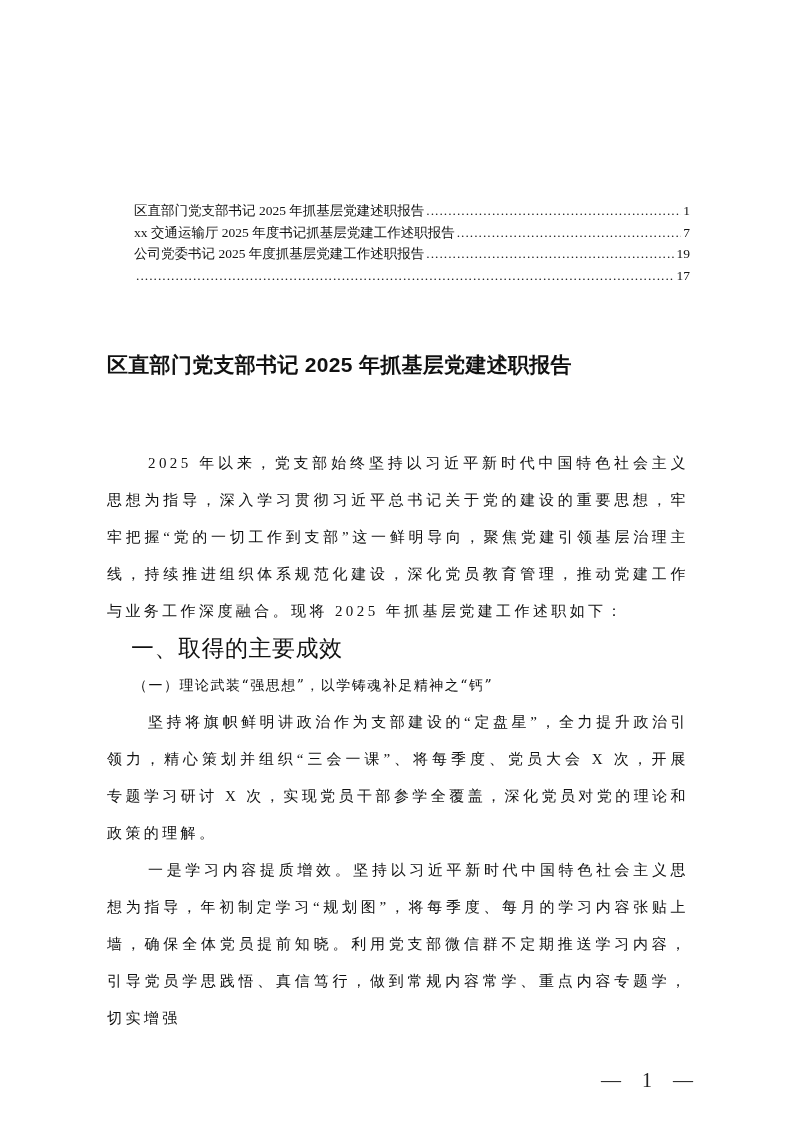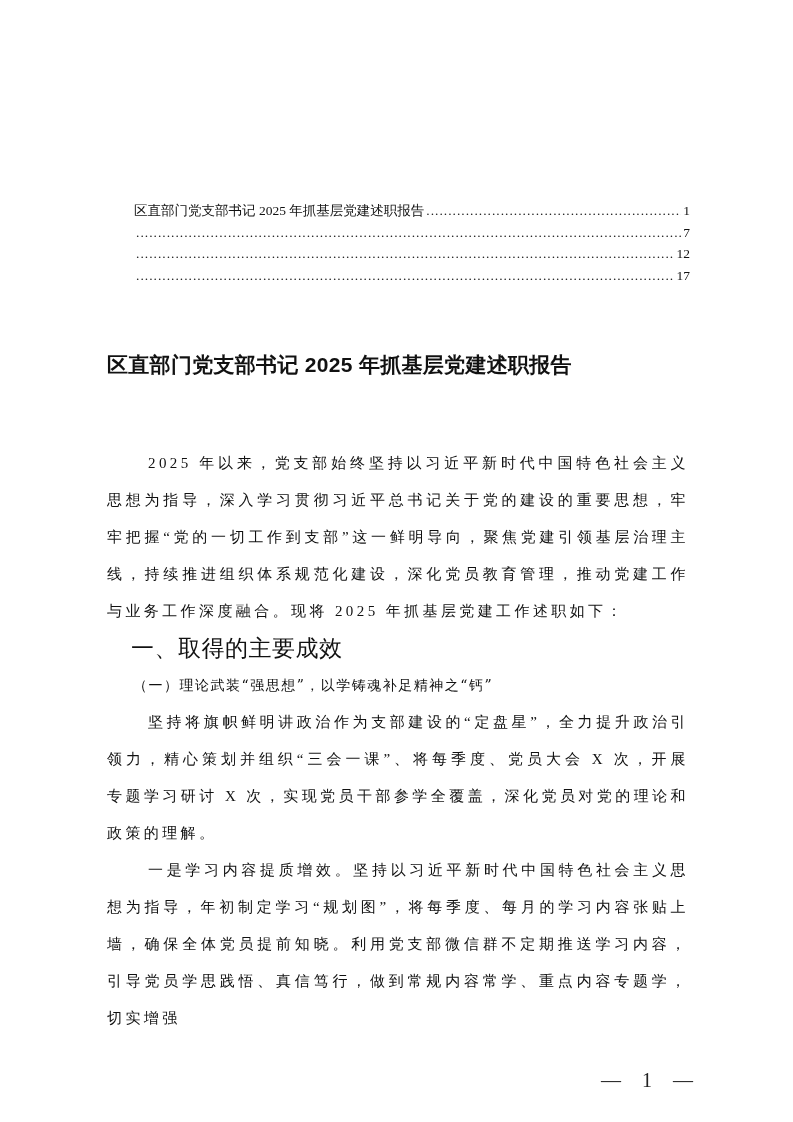--- a/index.html
+++ b/index.html
@@ -27,26 +27,28 @@
 
 <div class="page">
 
   <div class="toc">
     <div class="toc-item">
       <span class="toc-title">区直部门党支部书记 2025 年抓基层党建述职报告</span>
       <span class="toc-dots"></span>
       <span class="toc-page">1</span>
     </div>
     <div class="toc-item">
+      <span class="toc-title">xx 交通运输厅 2025 年度书记抓基层党建工作述职报告</span>
       <span class="toc-dots"></span>
       <span class="toc-page">7</span>
     </div>
     <div class="toc-item">
+      <span class="toc-title">公司党委书记 2025 年度抓基层党建工作述职报告</span>
       <span class="toc-dots"></span>
-      <span class="toc-page">12</span>
+      <span class="toc-page">19</span>
     </div>
     <div class="toc-item">
       <span class="toc-dots"></span>
       <span class="toc-page">17</span>
     </div>
   </div>
 
   <h1 class="doc-title">区直部门党支部书记 2025 年抓基层党建述职报告</h1>
 
   <div class="body">

